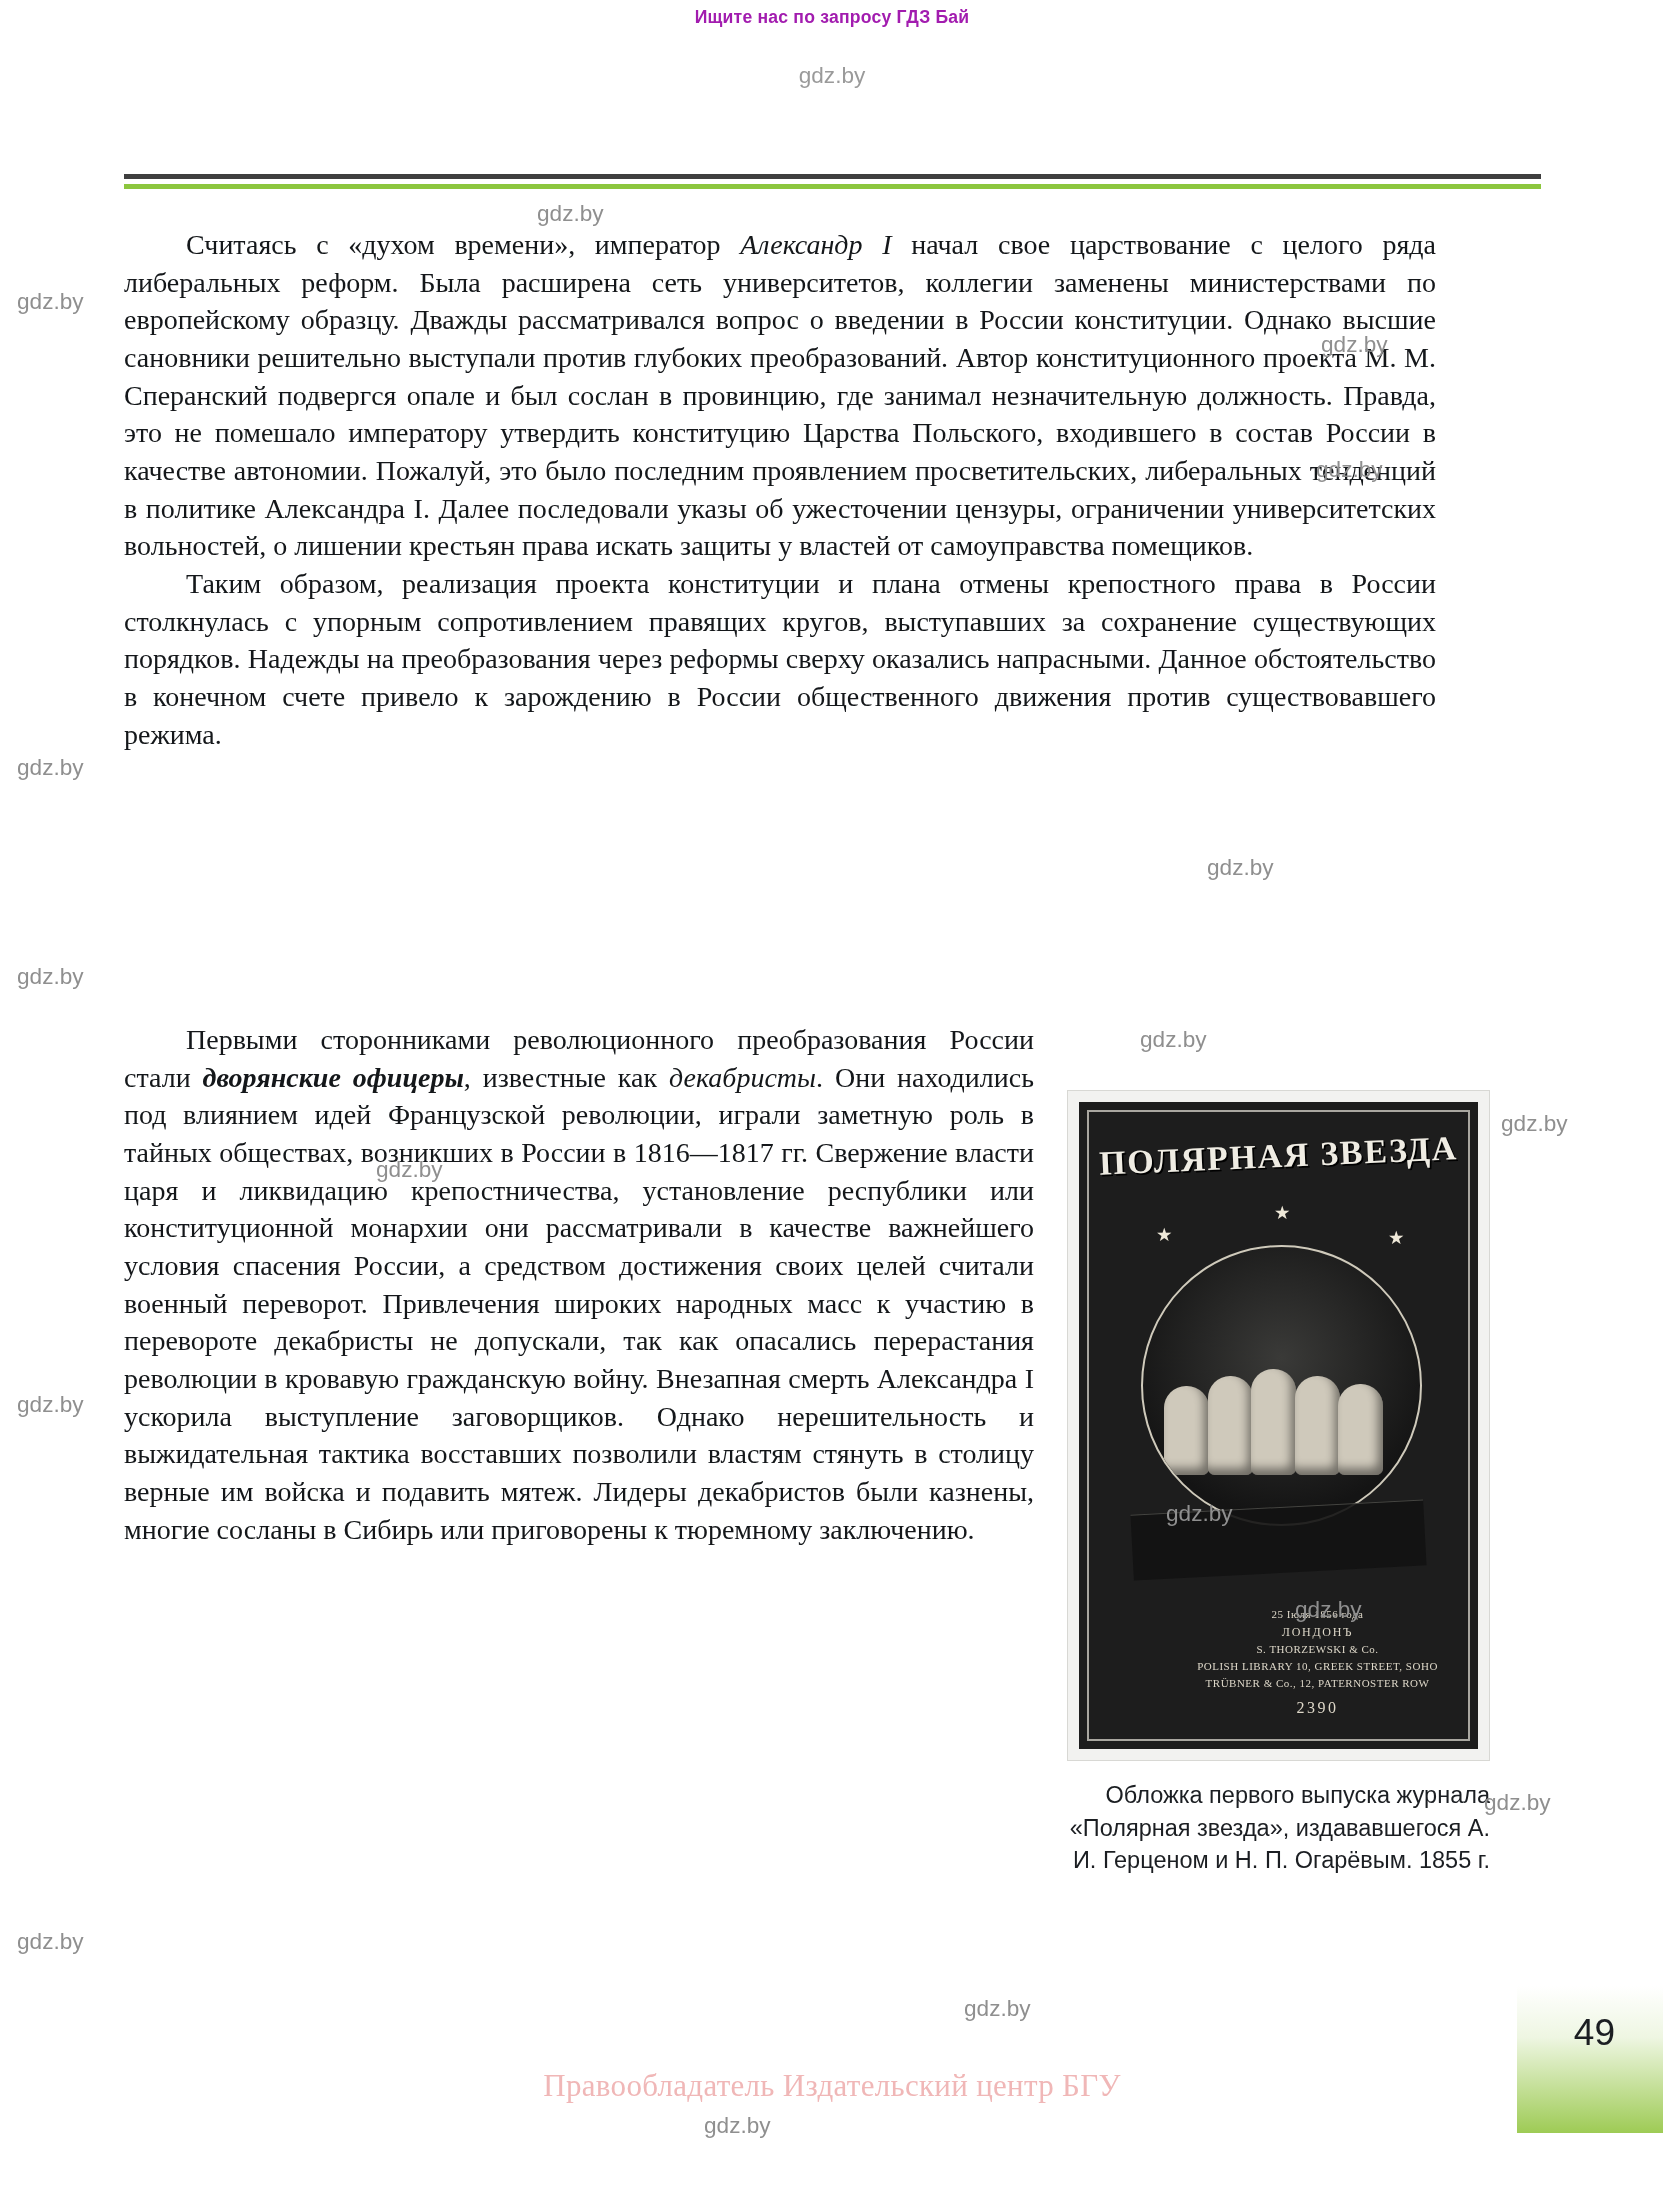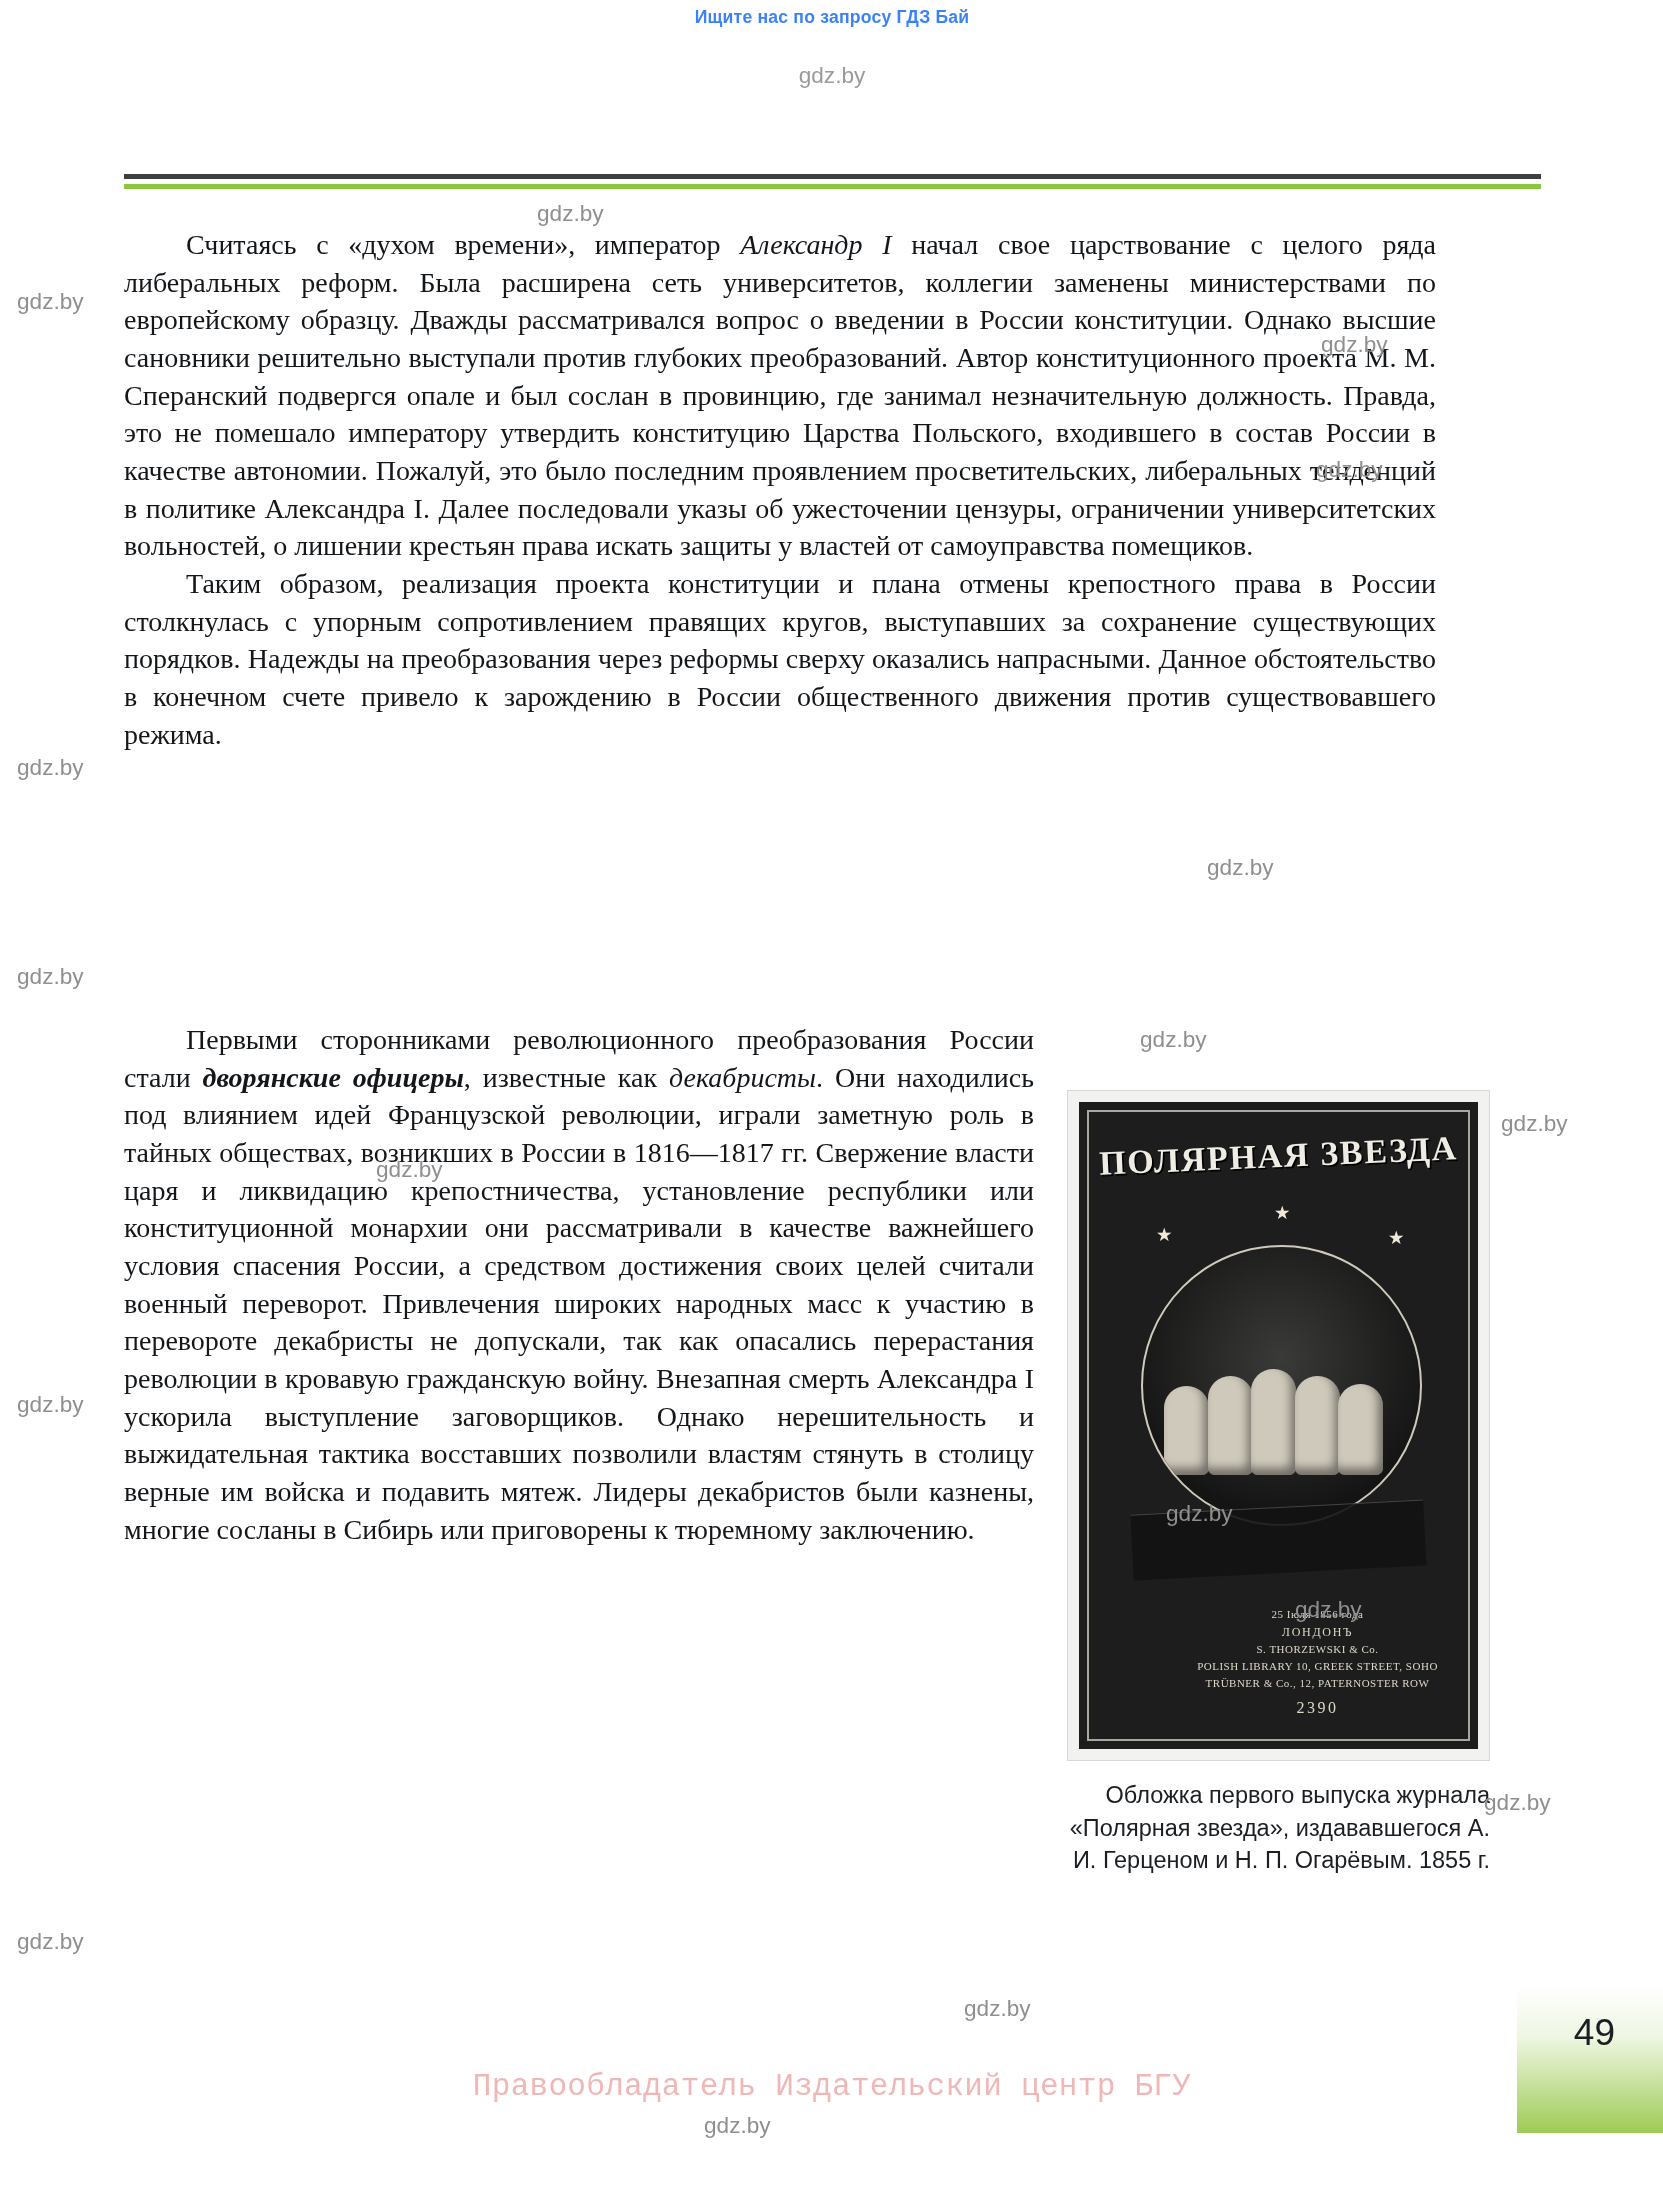--- a/index.html
+++ b/index.html
@@ -22,21 +22,21 @@
   
   .top-promo {
     position: absolute;
     top: 6.7px;
     left: 0;
     width: 100%;
     text-align: center;
     font-family: "Liberation Sans", sans-serif;
     font-size: 17.6px;
     font-weight: 700;
-    color: #3b82f6;
+    color: #a21caf;
     letter-spacing: 0.2px;
   }
 
   
   .site-mark-top {
     position: absolute;
     top: 63px;
     left: 0;
     width: 100%;
     text-align: center;
@@ -248,21 +248,21 @@
     font-family: "Liberation Sans", sans-serif;
     font-size: 37px;
     color: #1b1e22;
   }
   .copyright {
     position: absolute;
     left: 0;
     bottom: 101px;
     width: 100%;
     text-align: center;
-    font-family: Liberation Mono, monospace;
+    font-family: Liberation Serif, serif;
     font-size: 31px;
     color: #f0b7b7;
     letter-spacing: 0.3px;
   }
   .bottom-links {
     position: absolute;
     left: 0;
     bottom: 15px;
     width: 100%;
     text-align: center;

